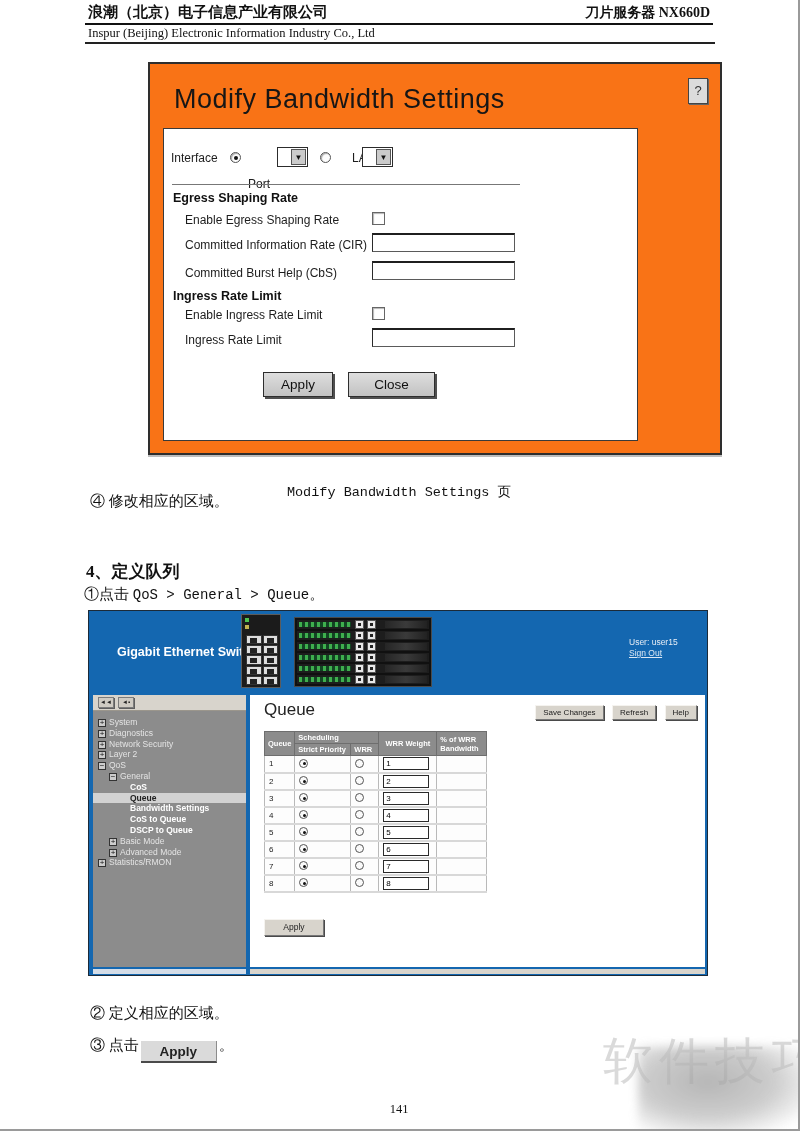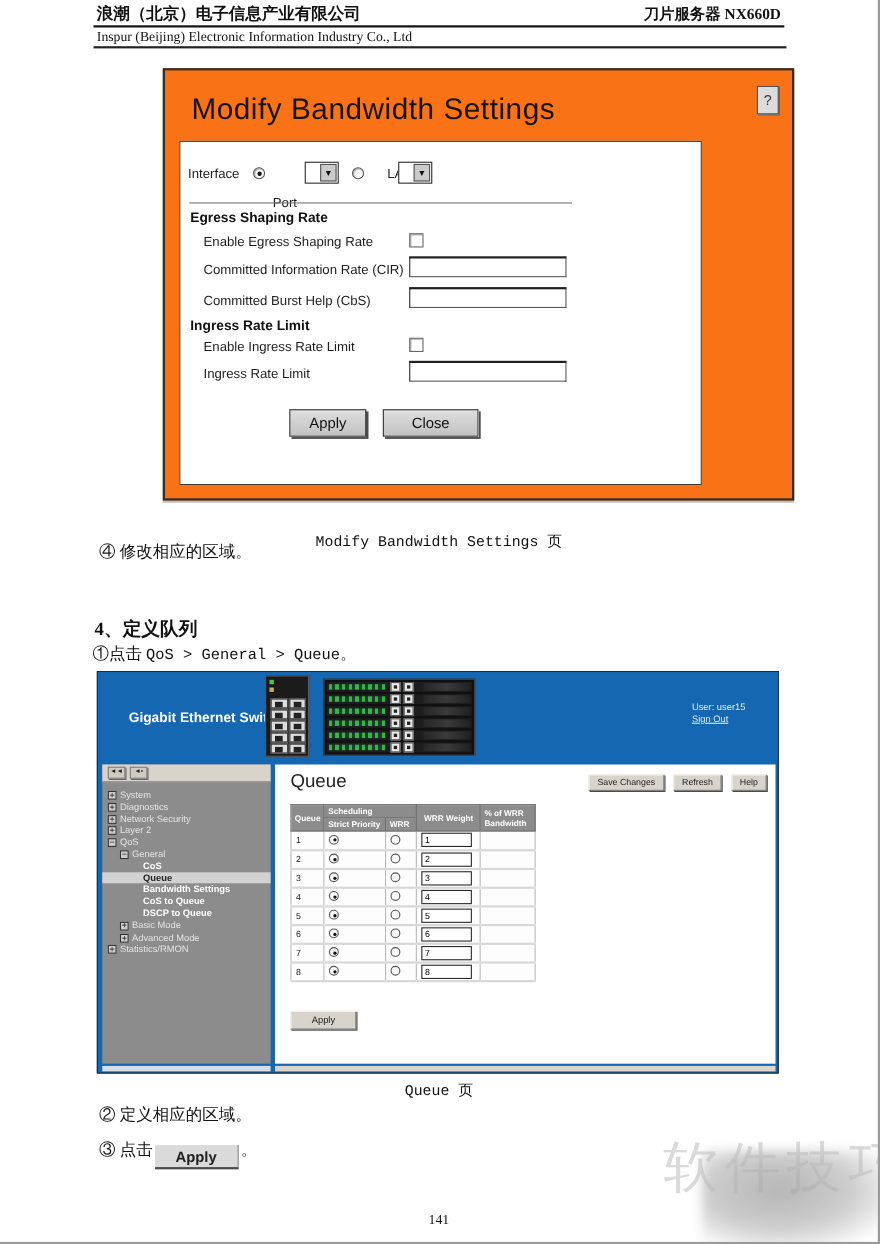--- a/index.html
+++ b/index.html
@@ -341,21 +341,20 @@
               <td></td>
             </tr>
           </tbody>
       </table>
       <div class="content-apply">Apply</div>
     </div>
     <div class="panel-strip-left"></div>
     <div class="panel-strip-right"></div>
   </div>
 
-  <div class="caption" style="top:982px;">Queue 页</div>
 
   <div class="step" style="left:90px; top:1004px;">② 定义相应的区域。</div>
   <div class="step" style="left:90px; top:1036px;">
     <span>③ 点击</span><span class="inline-apply">Apply</span><span>。</span>
   </div>
 
   <div class="watermark">软件技巧</div>
   <div class="smudge"></div>
   <div class="page-number">141</div>
 </div>

